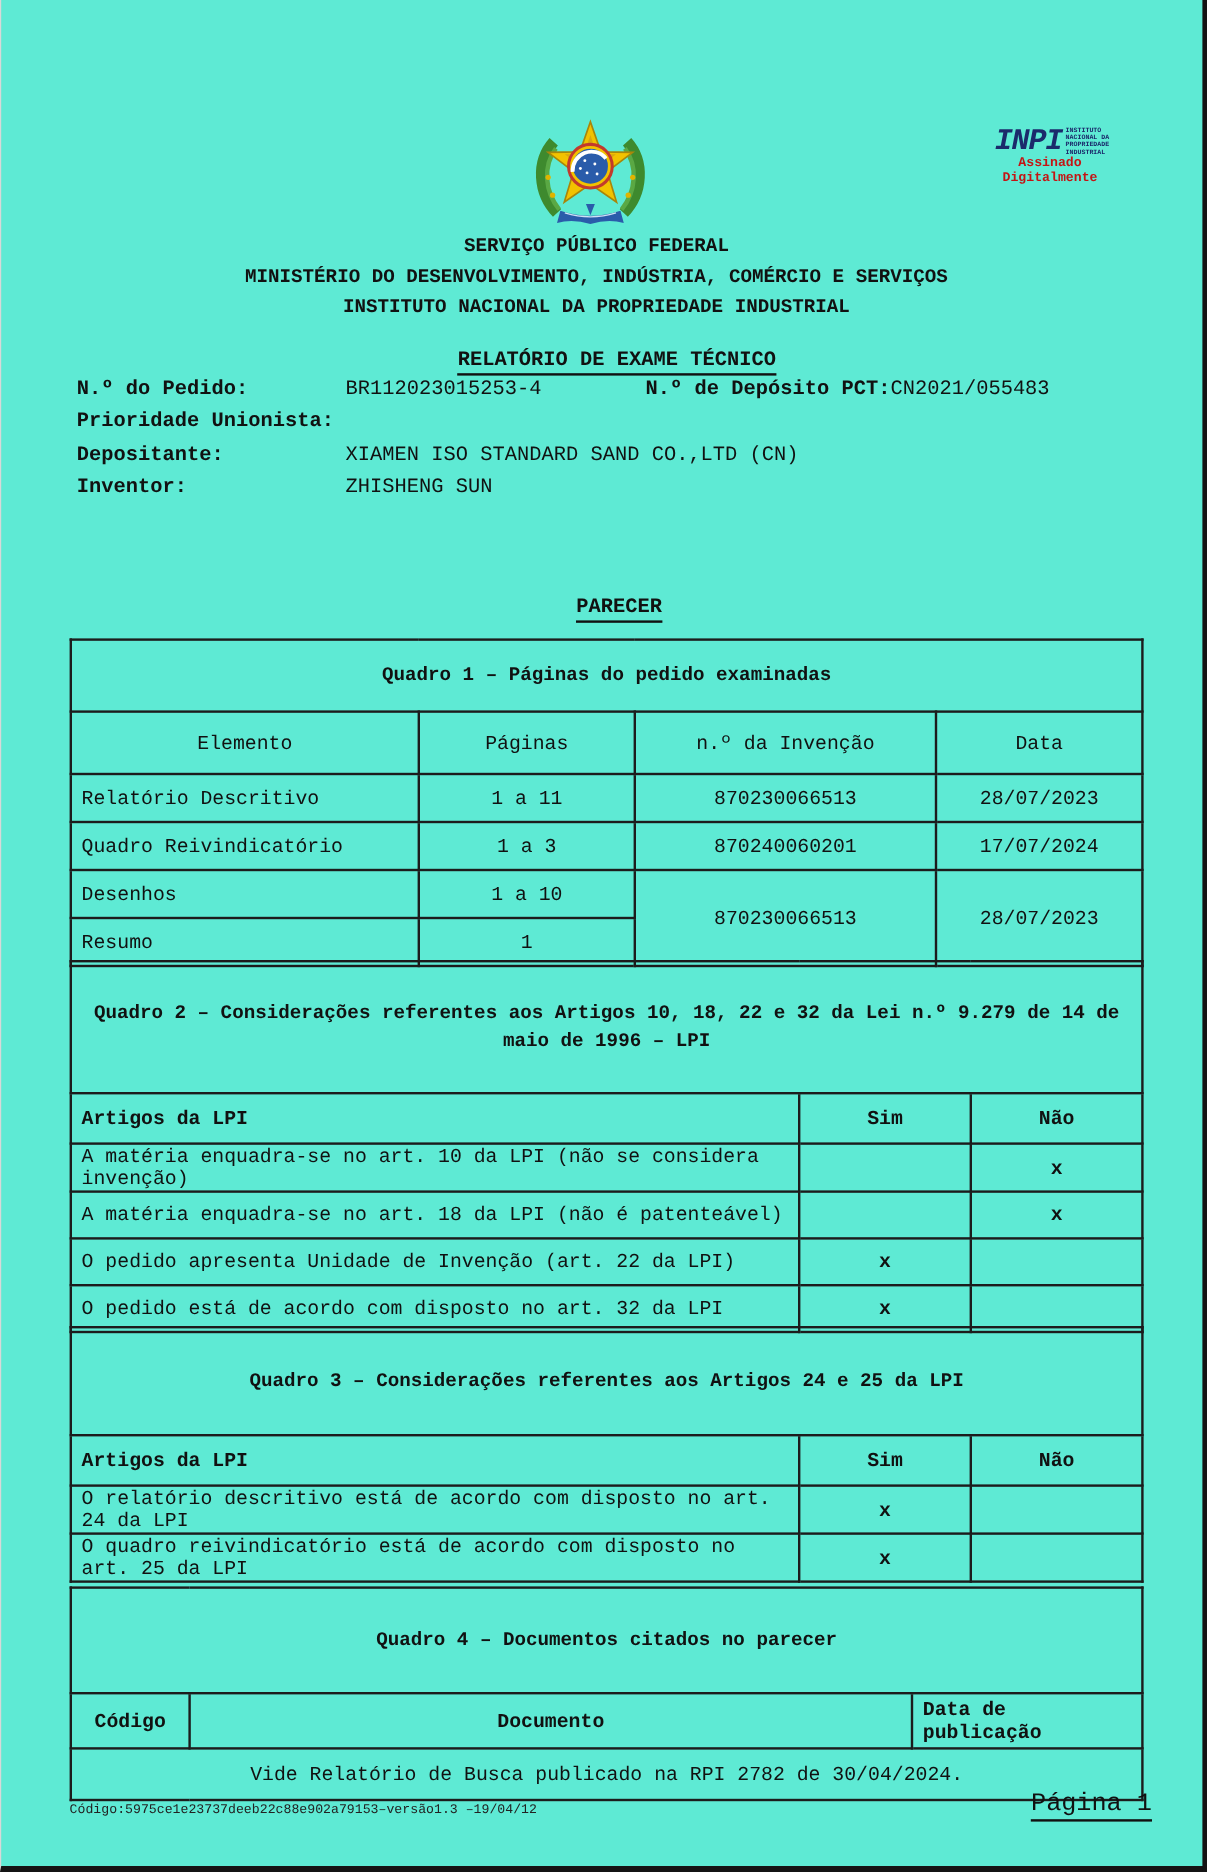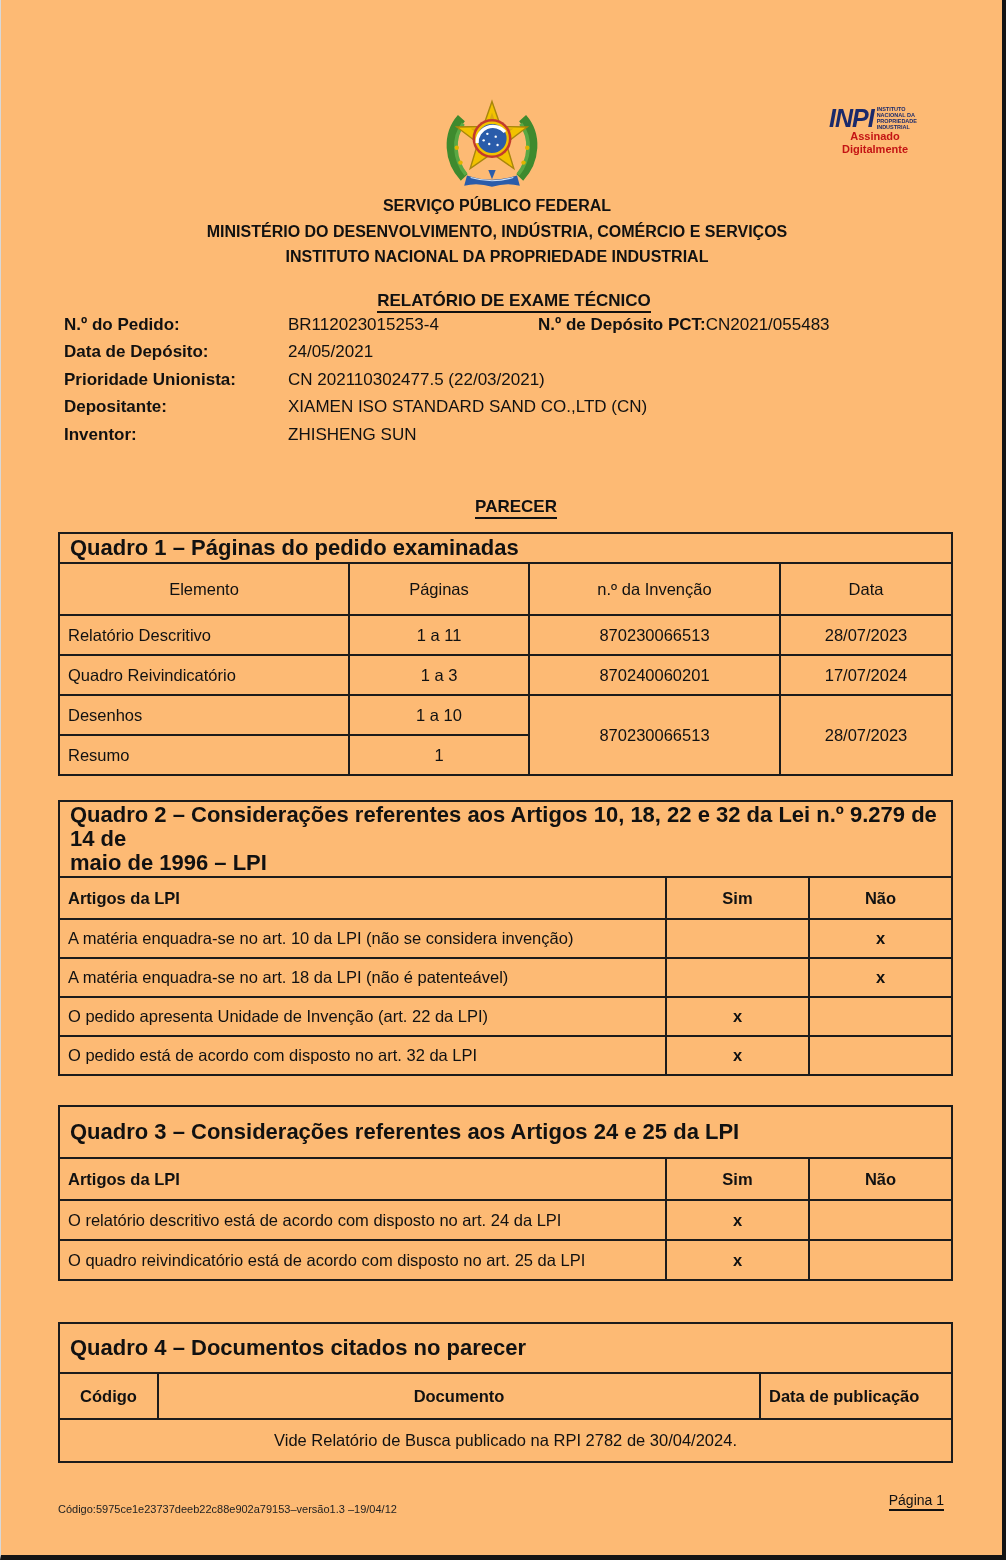--- a/index.html
+++ b/index.html
@@ -1,25 +1,25 @@
 <!DOCTYPE html>
 <html><head>
 <meta charset="utf-8">
 <style>
   html, body { margin: 0; padding: 0; background: #fff; }
   .page {
     position: relative;
     width: 1006px;
     height: 1560px;
-    background: #fdba74;
+    background: #5eead4;
     box-sizing: border-box;
     border-right: 4px solid #141414;
     border-bottom: 5px solid #141414;
     border-left: 1px solid #d8d8d8;
-    font-family: Liberation Sans, sans-serif;
+    font-family: Liberation Mono, monospace;
     color: #111;
     overflow: hidden;
   }
 
   
   .emblem { position: absolute; left: 432px; top: 94px; }
   .inpi-logo { position: absolute; left: 828px; top: 106px; width: 140px; }
   .inpi-top { display: flex; align-items: flex-start; }
   .inpi-word {
     font-size: 25px; font-weight: bold; font-style: italic;
@@ -46,42 +46,42 @@
   .pct-label { font-weight: bold; }
   .titulo-value { width: 641px; }
   .titulo-l1 { text-align: justify; text-align-last: justify; }
 
   .parecer-wrap { position: absolute; left: 12px; top: 497px; width: 1006px; text-align: center; }
   .parecer { font-size: 17px; font-weight: bold; border-bottom: 2px solid #111; padding-bottom: 1px; }
 
   
   table { border-collapse: collapse; table-layout: fixed; position: absolute; left: 57px; width: 893px; }
   td { border: 2px solid #1c1c1c; font-size: 16.5px; padding: 0 8px; vertical-align: middle; overflow: hidden; }
-  .tbl-title { font-weight: bold; font-size: 22px; padding: 1px 10px; }
+  .tbl-title { font-weight: bold; font-size: 16px; text-align: center; padding: 20px 10px; }
   .c { text-align: center; margin-left: 24px; }
   .b { font-weight: bold; }
   .q1 { top: 532px; }
   .q1 .hrow td { height: 50px; text-align: center; }
   .q1 .drow td { height: 38px; }
   .q2 { top: 800px; }
   .q2 .trow td { height: 68px; line-height: 24px; }
   .q2 .hrow td { height: 40px; }
   .q2 .drow td { height: 37px; }
   .q3 { top: 1105px; }
   .q3 .trow td { height: 48px; }
   .q3 .hrow td { height: 40px; }
   .q3 .drow td { height: 38px; }
   .q4 { top: 1322px; }
   .q4 .trow td { height: 46px; }
   .q4 .hrow td { height: 44px; }
   .q4 .drow td { height: 41px; }
 
   
   .footer-code { position: absolute; left: 57px; top: 1503px; font-size: 11px; color: #222; }
-  .footer-page { position: absolute; right: 58px; top: 1492px; font-size: 14px; border-bottom: 2px solid #111; padding-bottom: 1px; }
+  .footer-page { position: absolute; right: 42px; top: 1492px; font-size: 21px; border-bottom: 2px solid #111; padding-bottom: 1px; }
 </style>
 </head>
 <body>
 
 <div class="page">
 
   <div class="emblem">
     <svg width="118" height="102" viewBox="0 0 120 110">
 
       <path d="M30,90 C13,72 11,44 27,26" stroke="#3e8a2e" stroke-width="10" fill="none"></path>
@@ -133,26 +133,21 @@
   </div>
 
   <div class="fields">
     <div class="field-row">
       <span class="field-label">N.º do Pedido:</span>
       <span class="field-value">
         <span class="pedido-val">BR112023015253-4</span><span class="pct-label">N.º de Depósito PCT:</span><span>CN2021/055483</span>
       </span>
     </div>
     <div class="field-row">
-      <span class="field-label">Data de Depósito:</span>
-      <span class="field-value">24/05/2021</span>
-    </div>
-    <div class="field-row">
       <span class="field-label">Prioridade Unionista:</span>
-      <span class="field-value">CN 202110302477.5 (22/03/2021)</span>
     </div>
     <div class="field-row">
       <span class="field-label">Depositante:</span>
       <span class="field-value">XIAMEN ISO STANDARD SAND CO.,LTD (CN)</span>
     </div>
     <div class="field-row">
       <span class="field-label">Inventor:</span>
       <span class="field-value">ZHISHENG SUN</span>
     </div>
   </div>

